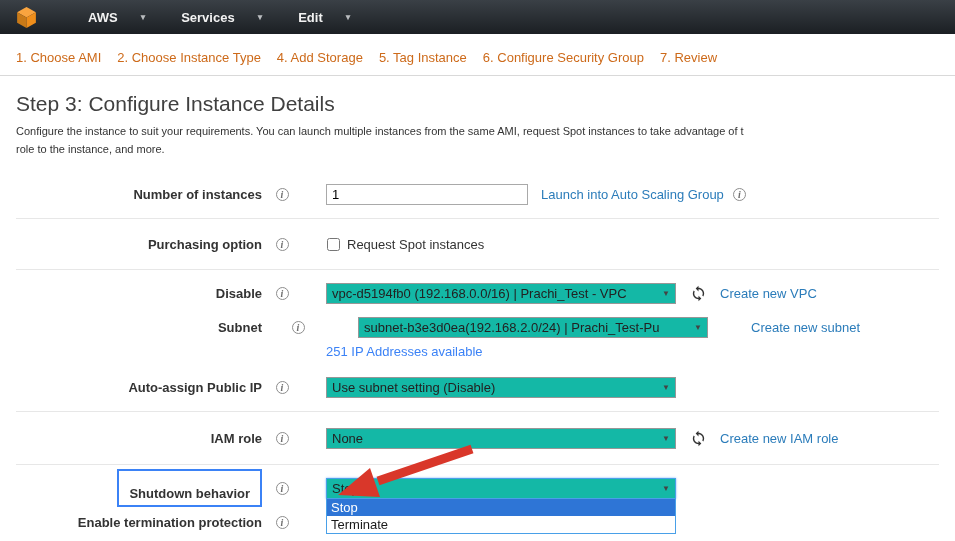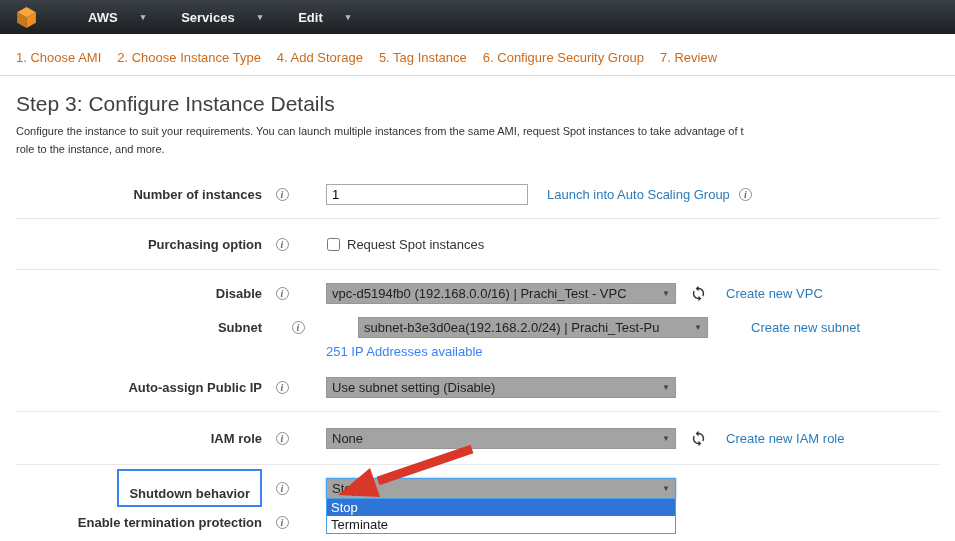--- a/index.html
+++ b/index.html
@@ -60,36 +60,36 @@
     font-style: italic; font-weight: bold; font-size: 10px;
     line-height: 12px; text-align: center; cursor: pointer; background: #fff;
   }
 
   .txt {
     width: 202px; height: 21px; border: 1px solid #a9a9a9;
     padding: 1px 5px; font-size: 13px; font-family: "Liberation Sans", sans-serif;
   }
 
   .sel {
-    width: 350px; height: 21px; border: 1px solid #979797; background: #a3a3a3;
+    width: 350px; height: 21px; border: 1px solid #979797; background: #14b8a6;
     display: flex; align-items: center; padding: 0 5px;
     font-size: 13px; color: #222; cursor: pointer; position: relative; flex: none;
   }
   .sel-text { flex: 1; white-space: nowrap; overflow: hidden; }
   .sel-arrow { margin-left: 5px; font-size: 8px; color: #444; flex: none; }
   .sel.focused { border-color: #49a0e8; box-shadow: 0 0 2px rgba(59,153,252,.7); }
 
   .dropdown {
     position: absolute; left: -1px; right: -1px; top: 100%;
     background: #fff; border: 1px solid #49a0e8; z-index: 10;
   }
   .opt { height: 17px; line-height: 17px; padding: 0 4px; color: #1a1a1a; cursor: pointer; }
   .opt.selected { background: #2e75d6; color: #fff; }
 
-  .lnk { color: #2b7cba; text-decoration: none; margin-left: 19px; cursor: pointer; white-space: nowrap; }
+  .lnk { color: #2b7cba; text-decoration: none; margin-left: 13px; cursor: pointer; white-space: nowrap; }
   .lnk-indent { margin-left: 43px; }
 
   .refresh-btn { margin-left: 14px; cursor: pointer; display: flex; align-items: center; flex: none; }
 
   .chk { margin: 0 7px 0 1px; vertical-align: middle; cursor: pointer; }
   .chk-label { color: #333; }
 
   .note-row { padding-left: 310px; color: #3b82f6; line-height: 18px; margin-top: 1px; }
 
   .red-box {

